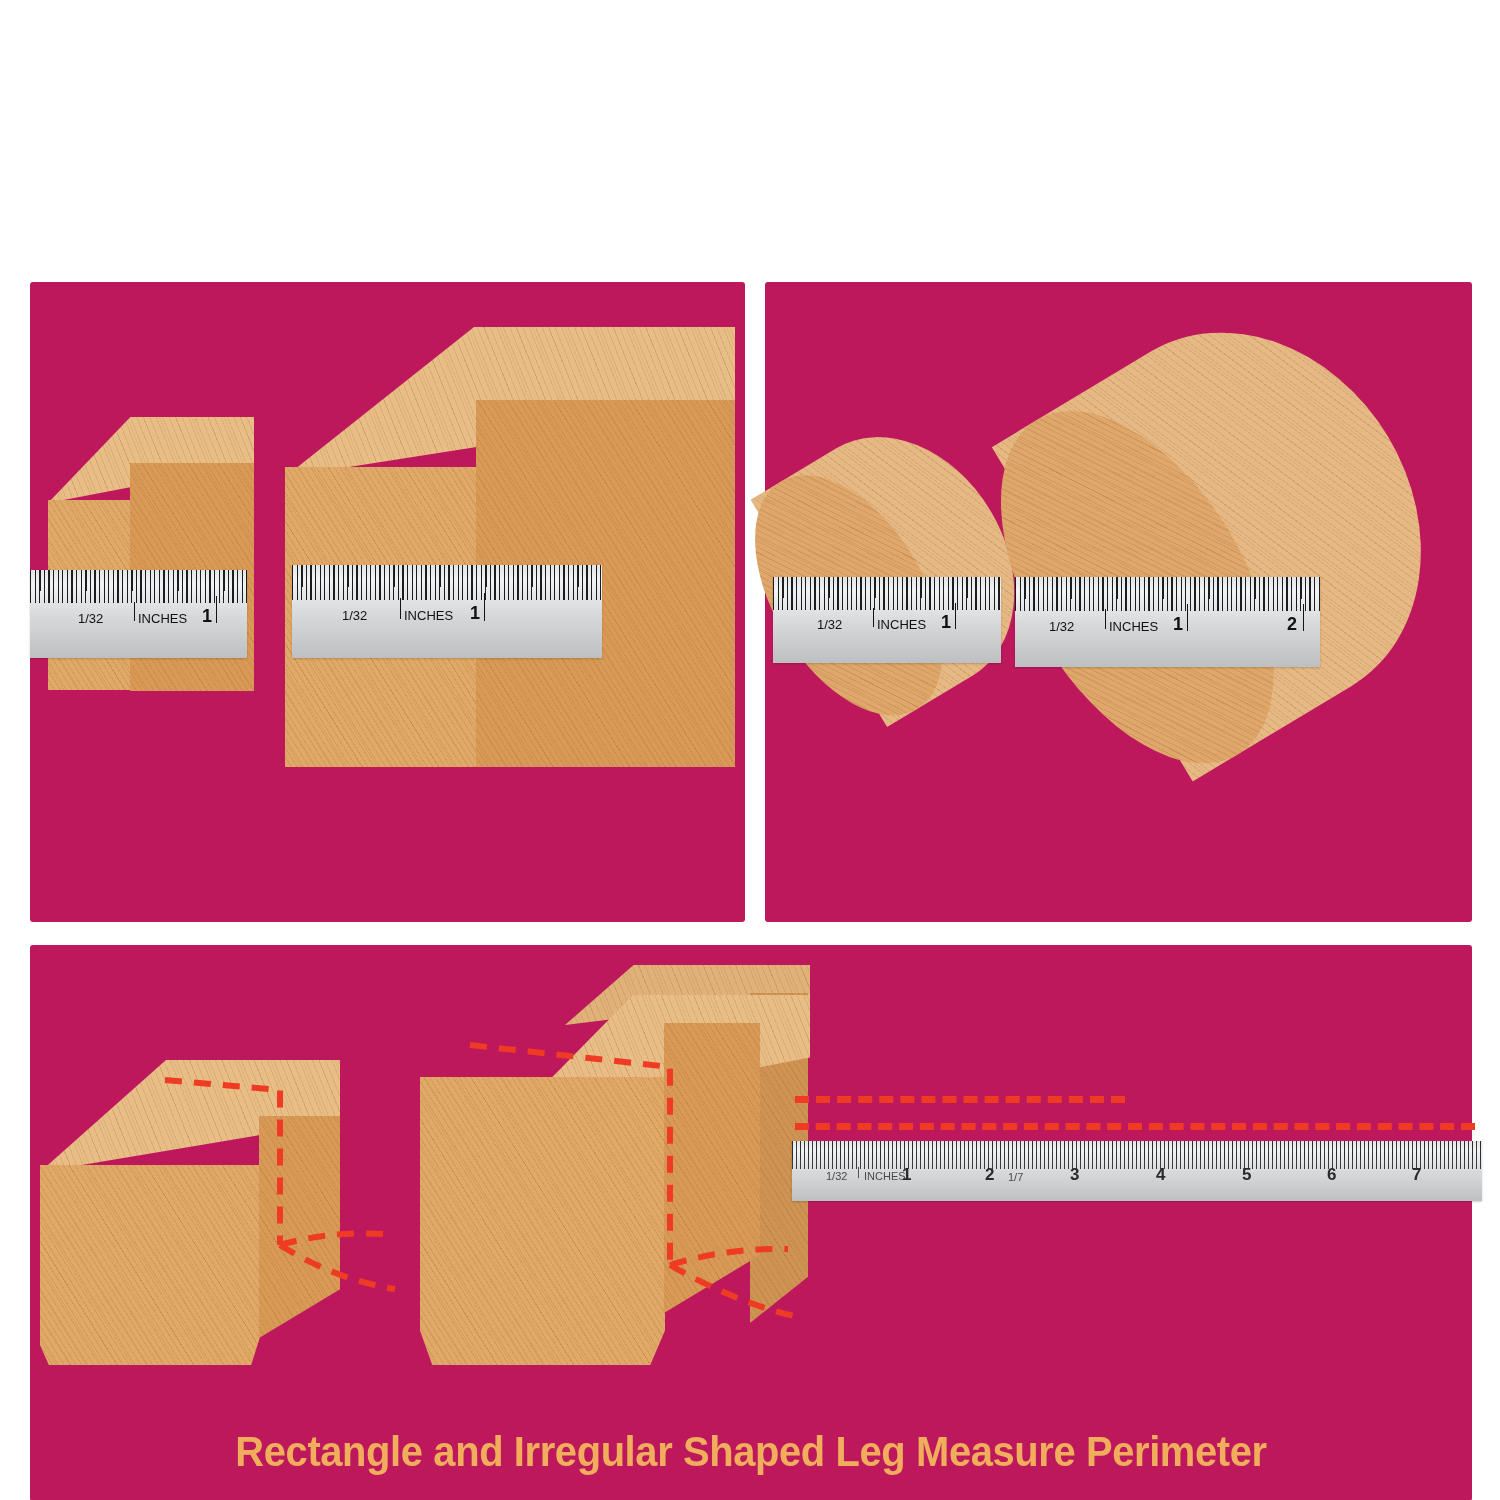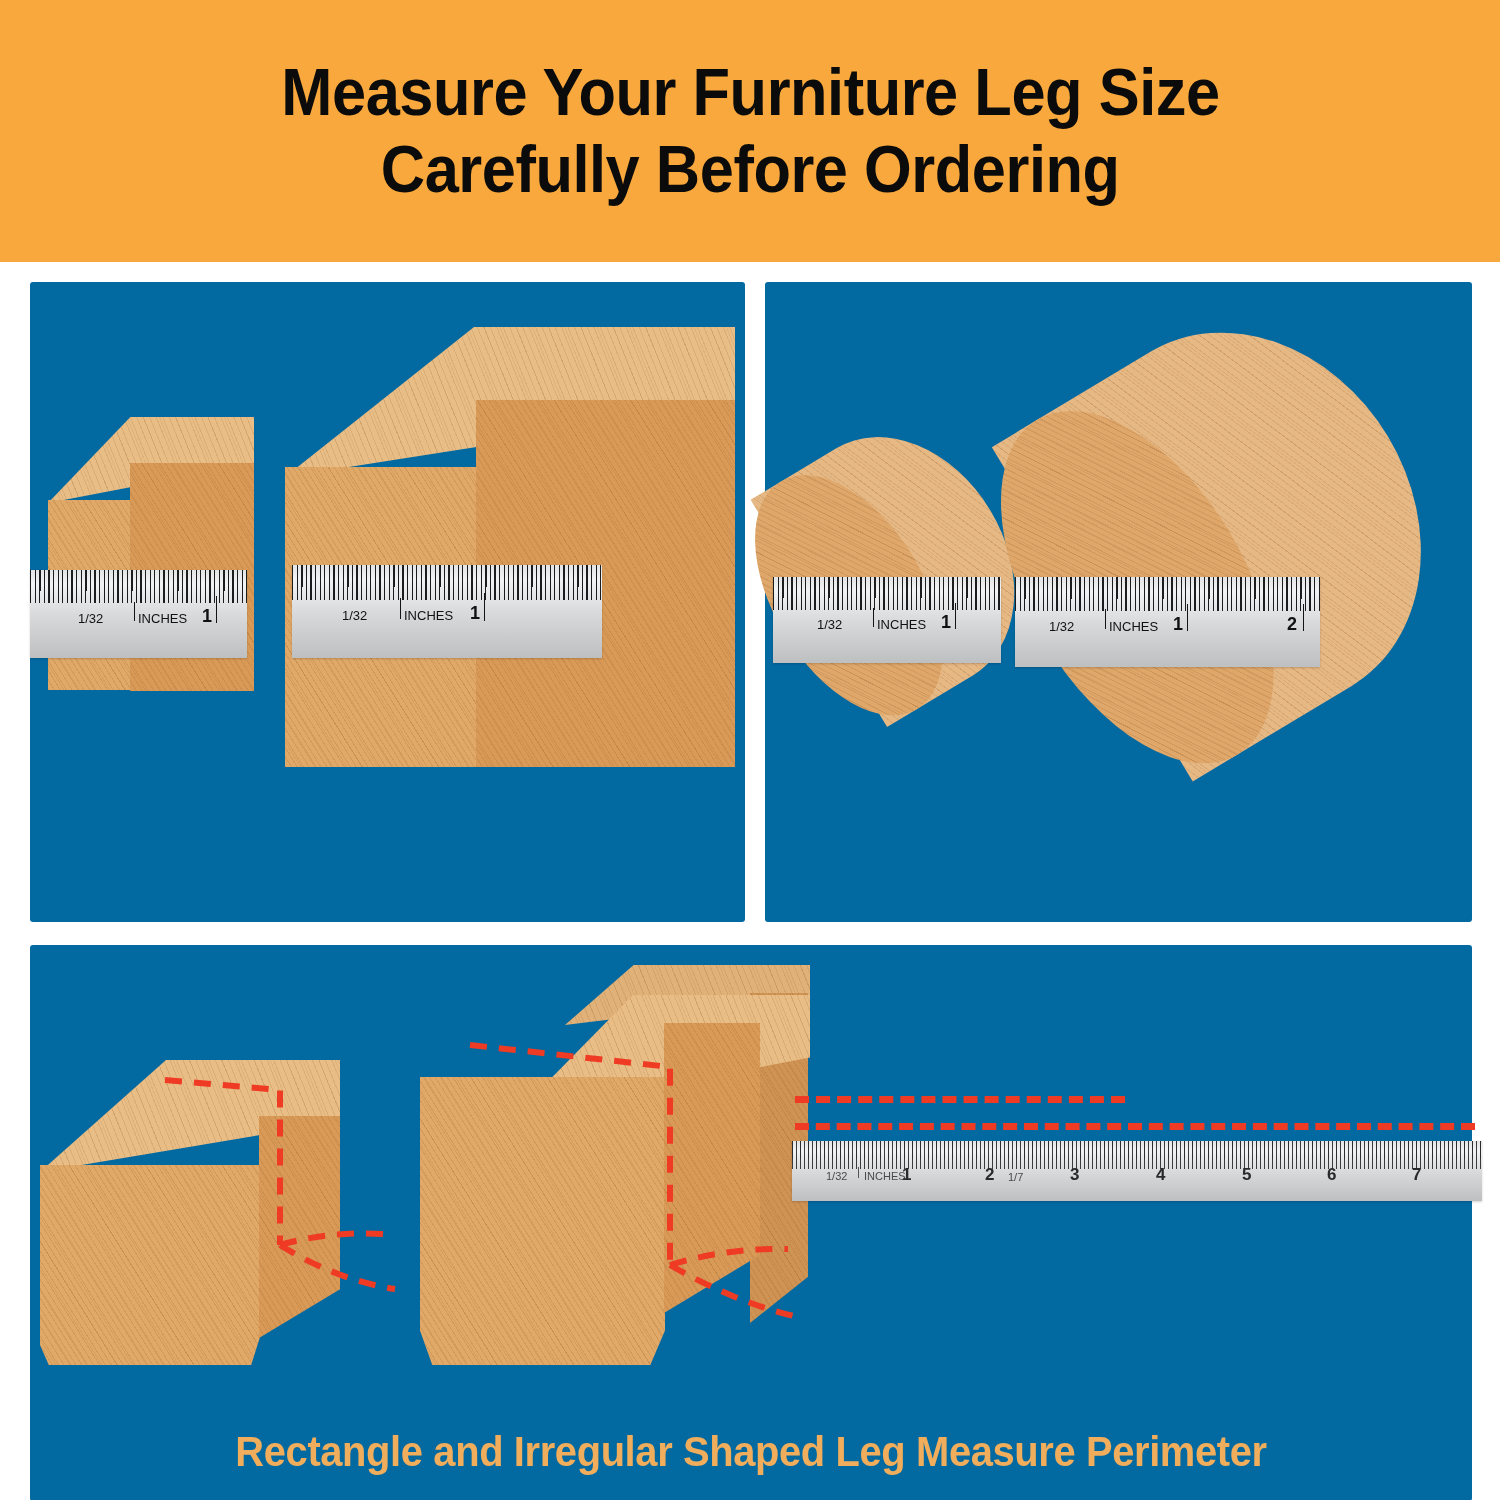--- a/index.html
+++ b/index.html
@@ -8,21 +8,21 @@
 
   
   .header{position:absolute;left:0;top:0;width:1500px;height:262px;background:#f8a83c;
           display:flex;flex-direction:column;align-items:center;justify-content:center;}
   .header h1{margin:0;color:#0b0b0b;font-size:66px;line-height:1.08;letter-spacing:-0.5px;
              font-weight:700;text-align:center;font-family:"Liberation Sans",sans-serif;
              transform:scaleX(0.93);}
   .header .l2{margin-top:6px;}
 
   
-  .card{position:absolute;background:#0369a1;border-radius:3px;}
+  .card{position:absolute;background:#be185d;border-radius:3px;}
   #card-square{left:30px;top:282px;width:715px;height:640px;}
   #card-round{left:765px;top:282px;width:707px;height:640px;}
   #card-perimeter{left:30px;top:945px;width:1442px;height:556px;}
 
   
   .cap{position:absolute;text-align:center;width:100%;left:0;}
   .cap .t1{color:#efab55;font-size:37px;font-weight:700;letter-spacing:-0.3px;line-height:1.1;
            transform:scaleX(0.95);}
   .cap .t2{color:#121212;font-size:43px;font-weight:700;letter-spacing:-0.6px;line-height:1.12;
            margin-top:5px;transform:scaleX(0.95);}
@@ -70,24 +70,20 @@
 
   
   .rope-line{position:absolute;height:0;border-top:7px dashed #ef3b24;}
   svg.overlay{position:absolute;left:0;top:0;overflow:visible;pointer-events:none;}
 </style>
 </head>
 <body>
 
 <div class="page">
 
-  <div class="header">
-    <h1>Measure Your Furniture Leg Size</h1>
-    <h1 class="l2">Carefully Before Ordering</h1>
-  </div>
 
   <div class="card" id="card-square">
 
     <div class="block" style="left:18px;top:135px;width:230px;height:300px;">
       <div class="face top" style="left:0;top:0;width:206px;height:86px;clip-path:polygon(0% 100%,40% 0%,100% 0%,100% 54%);">
         <div class="grain flat"></div>
         </div>
       <div class="face front" style="left:0;top:83px;width:83px;height:190px;">
         <div class="grain"></div>
         </div>

